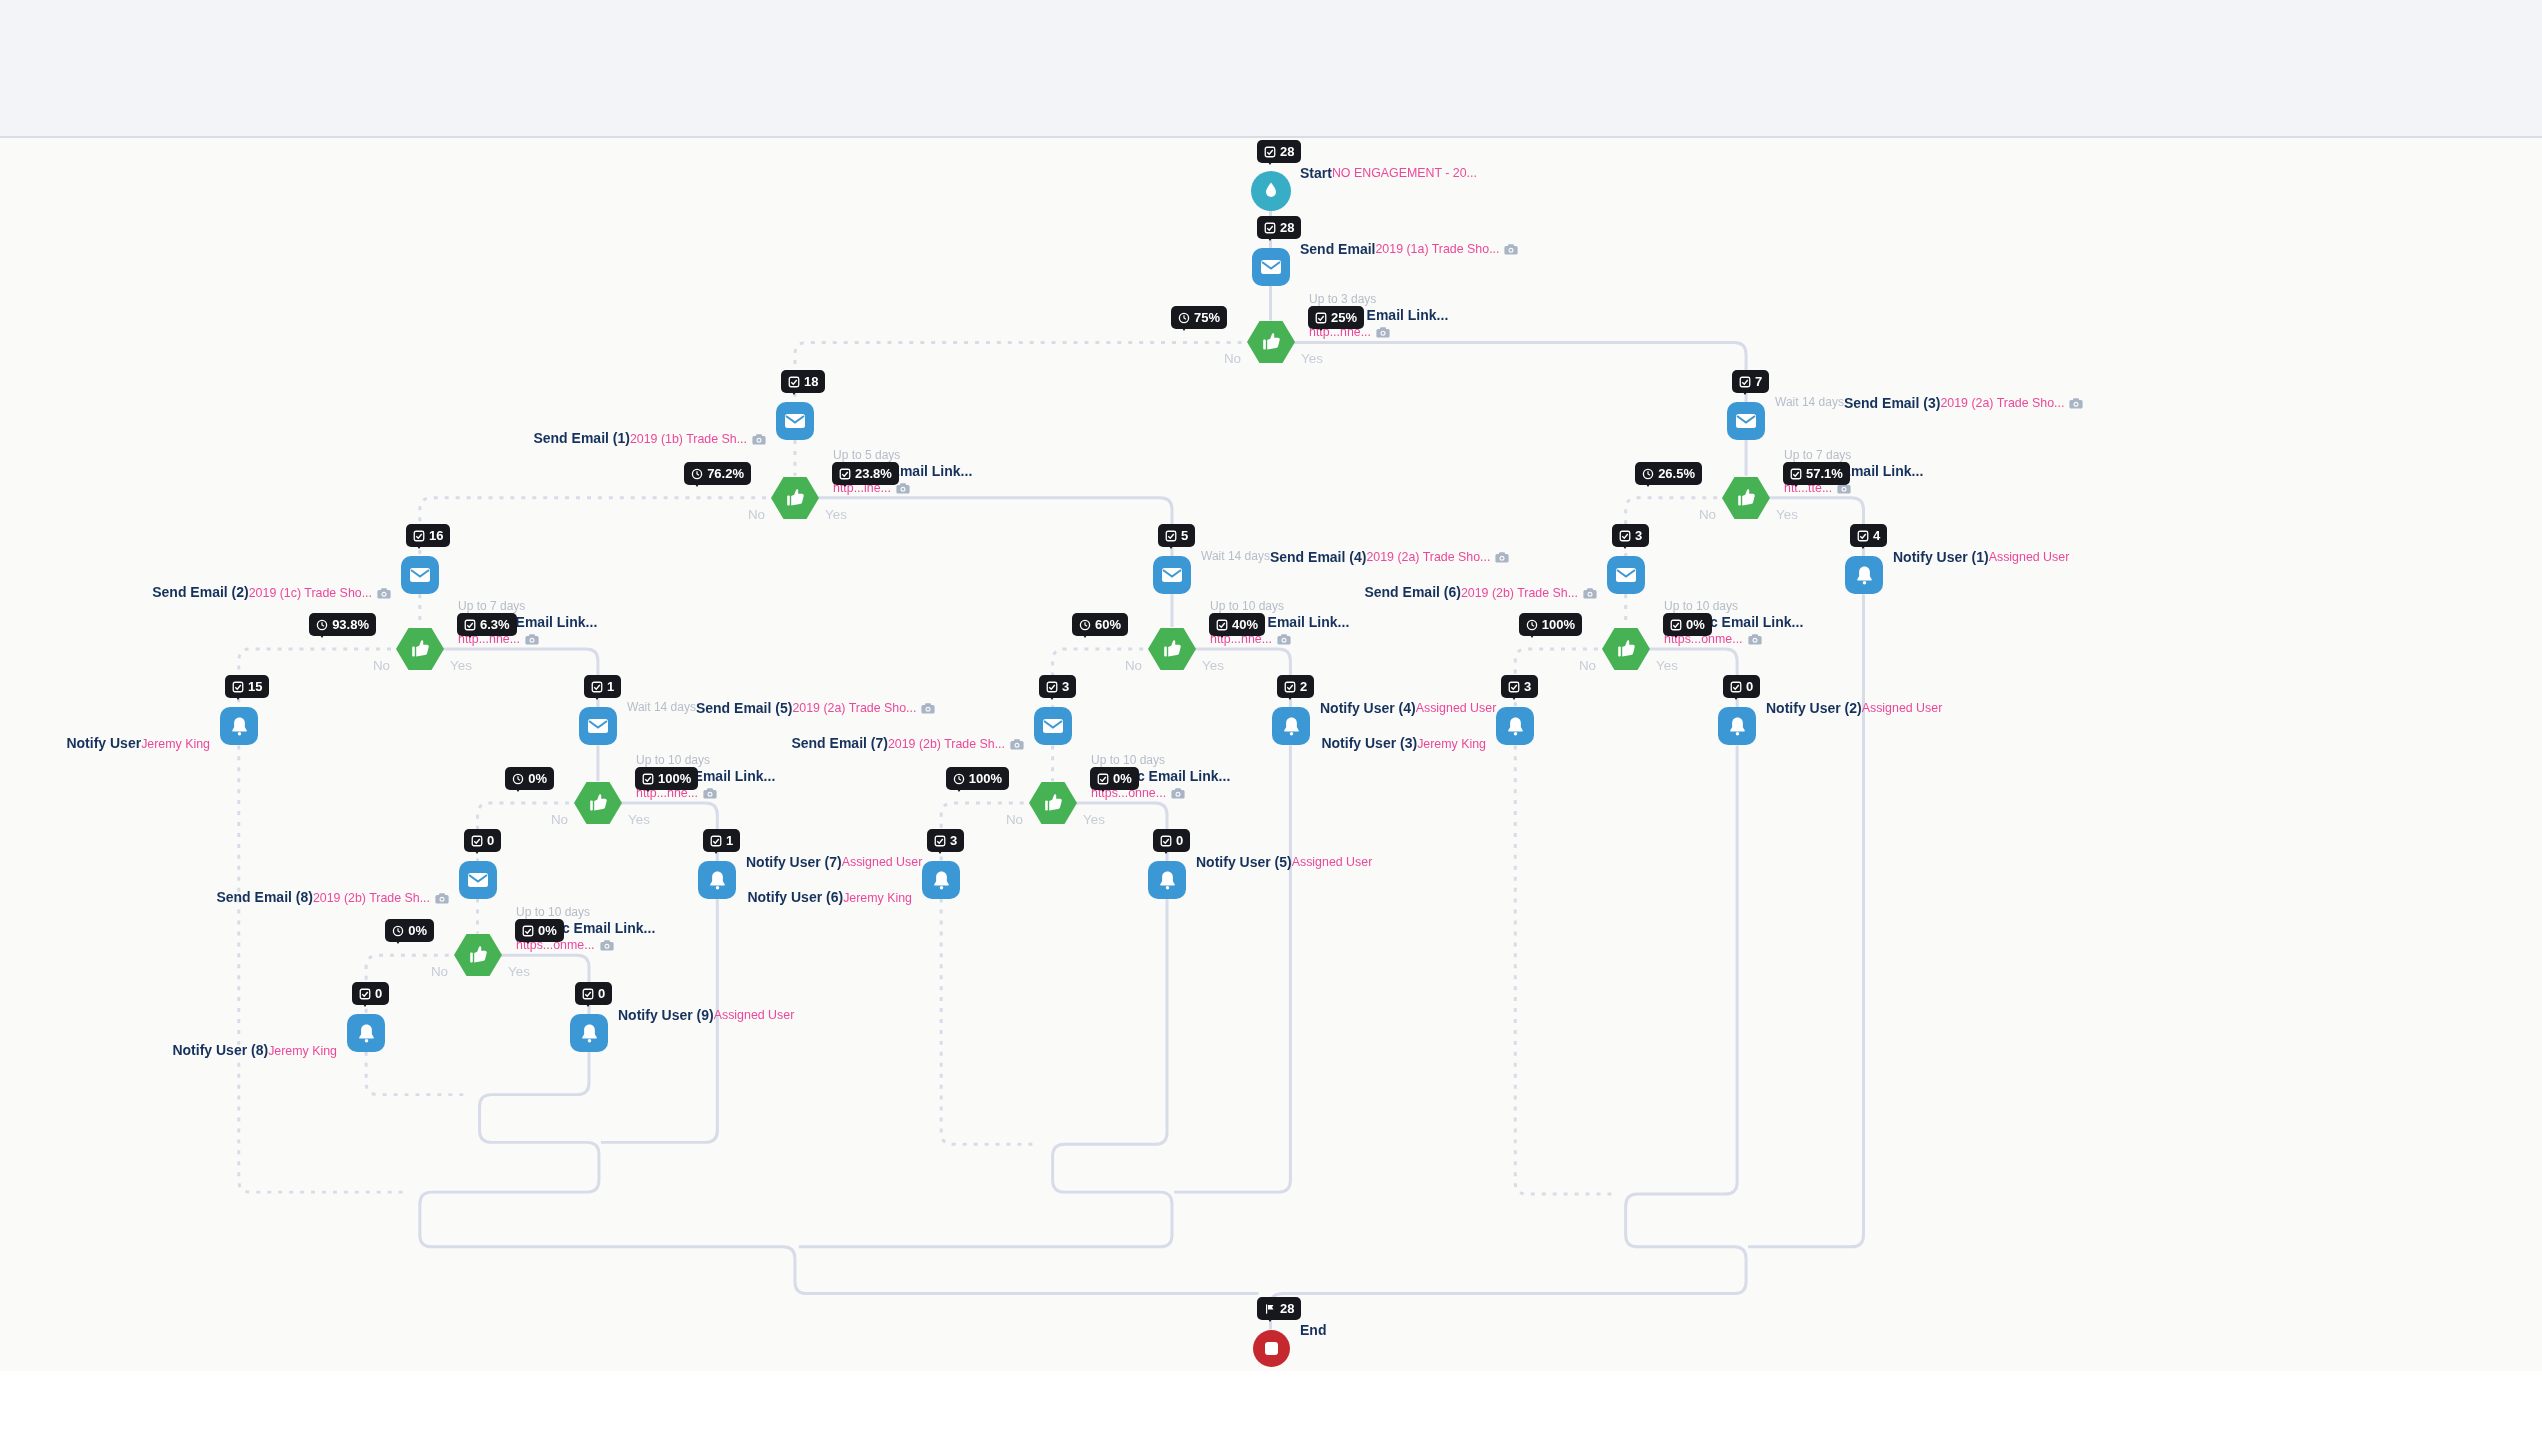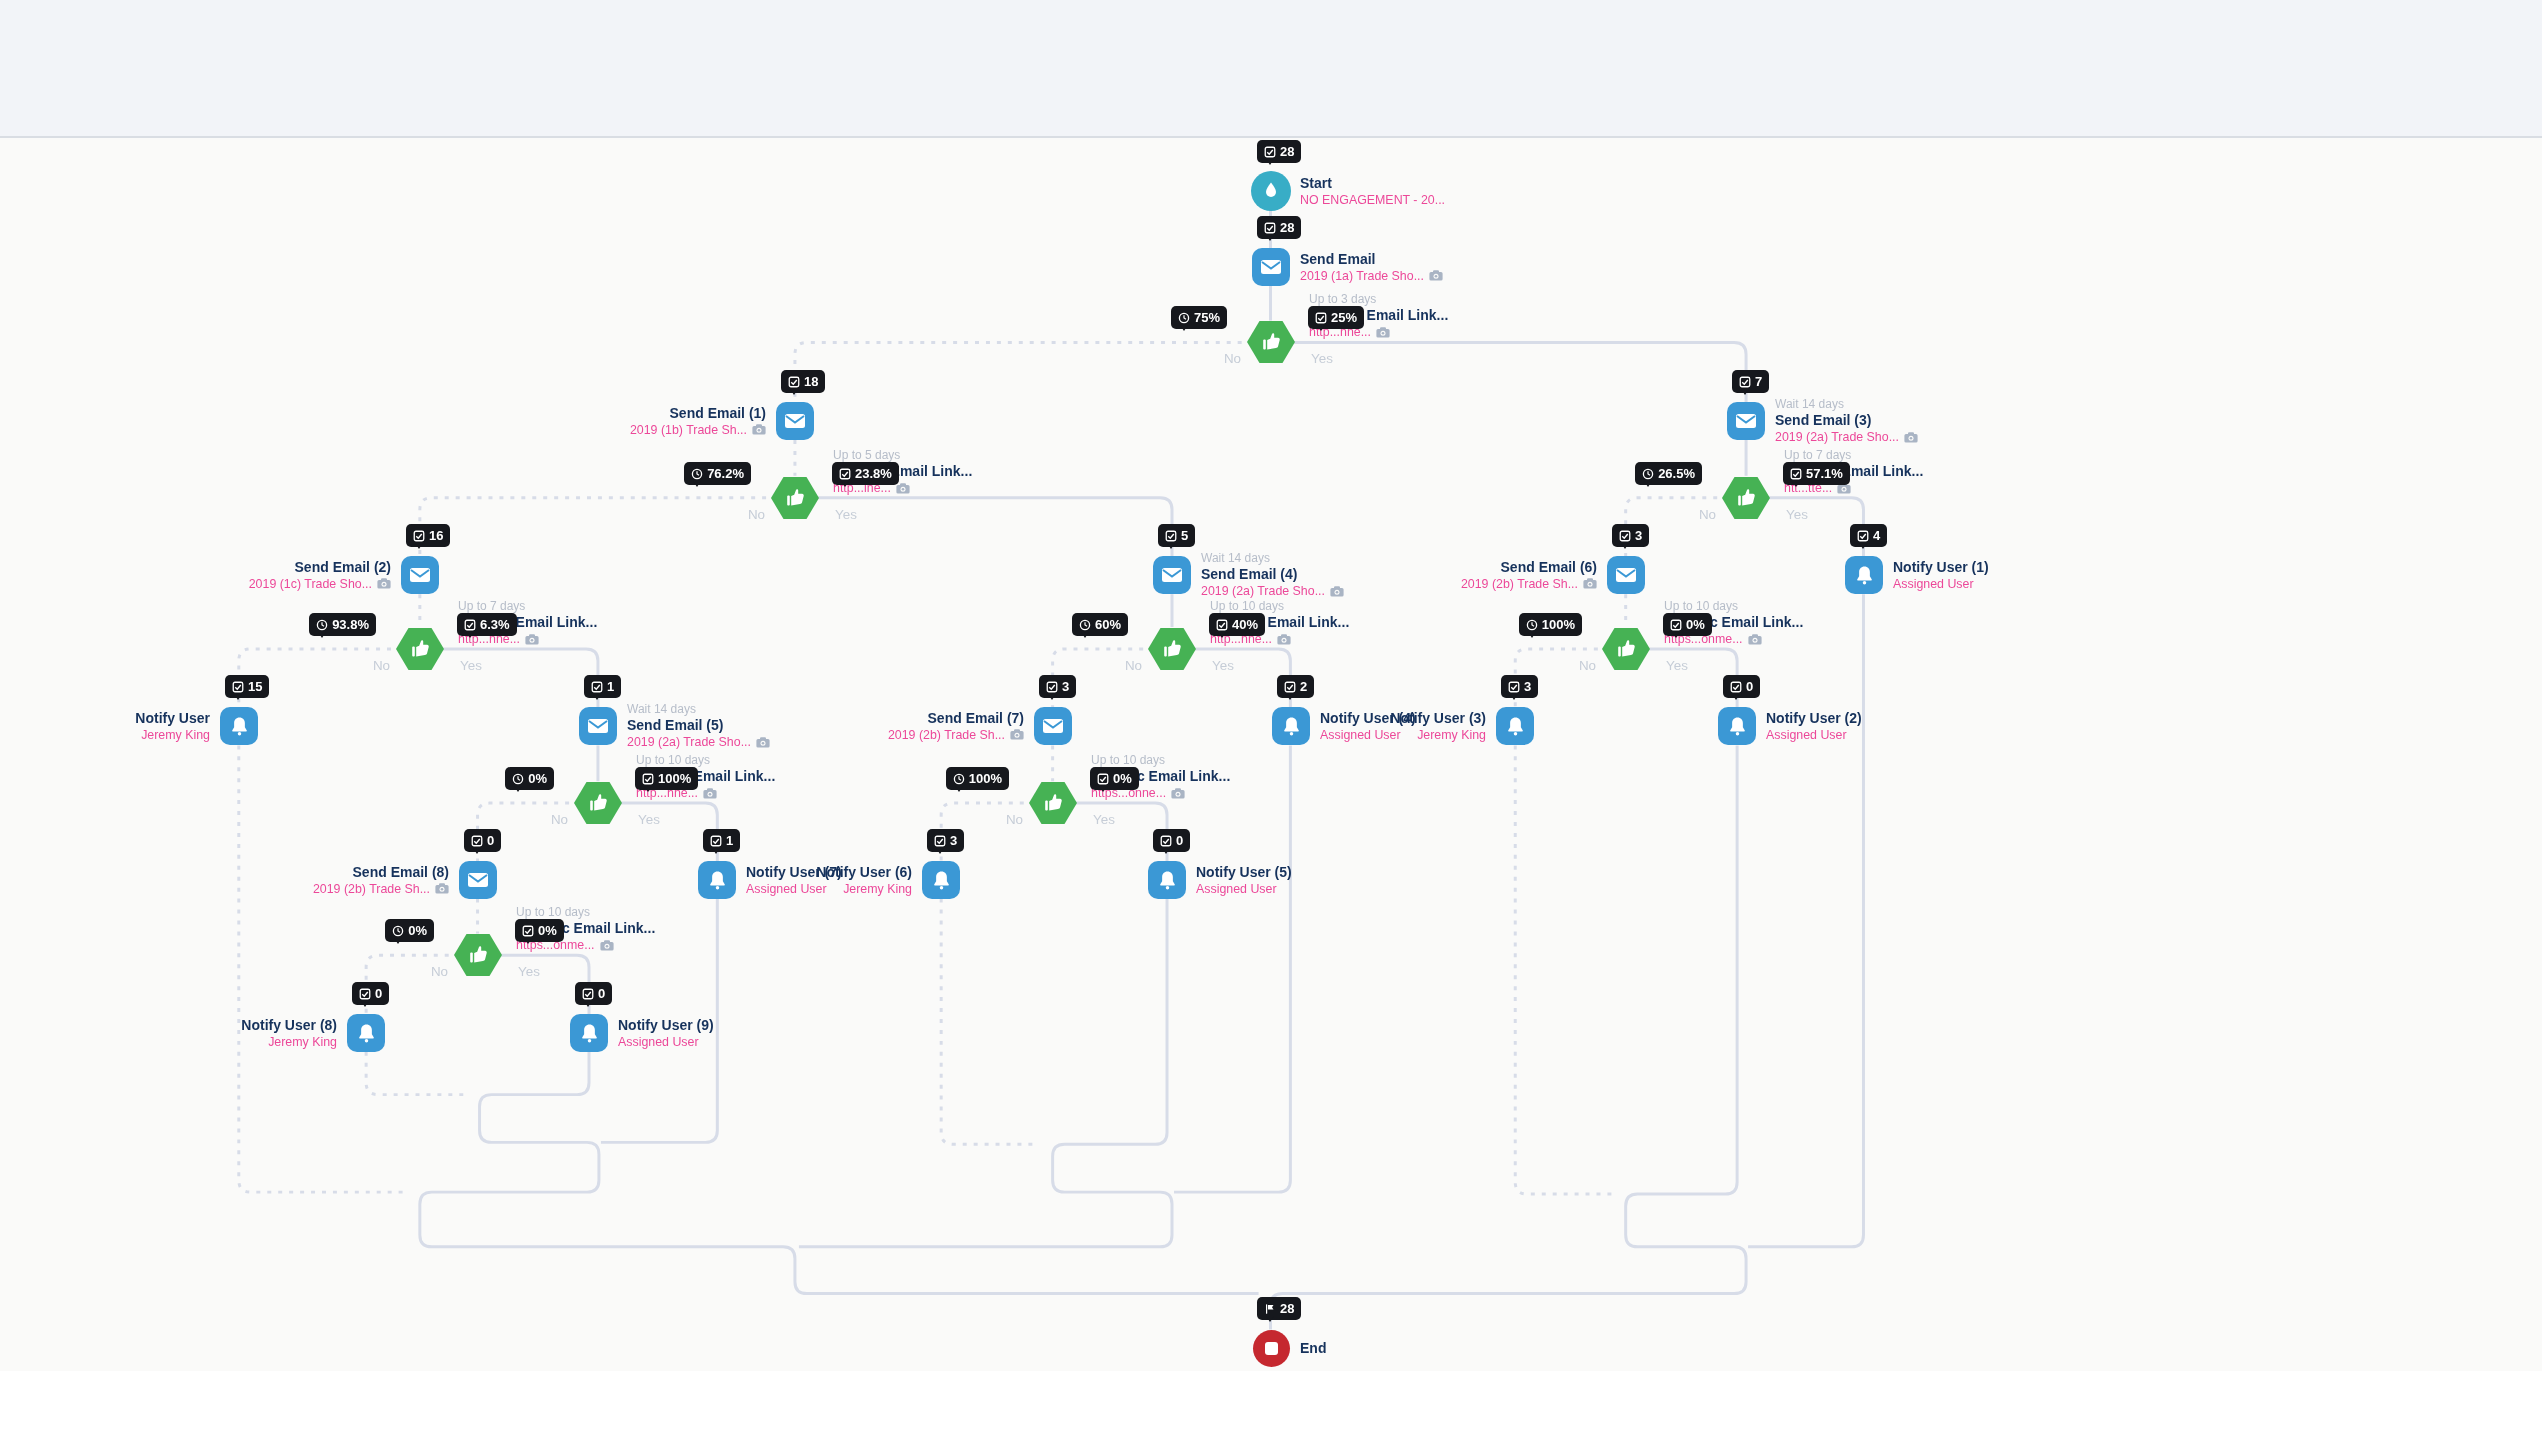--- a/index.html
+++ b/index.html
@@ -16,21 +16,21 @@
   .node,.dec{position:absolute;width:0;height:0;}
   .nicon{position:absolute;left:-19px;top:-19px;width:38px;height:38px;border-radius:10px;
          display:flex;align-items:center;justify-content:center;}
   .nicon.blue{background:#3b98d5;}
   .nicon.teal{background:#38adc6;border-radius:50%;width:40px;height:40px;left:-20px;top:-20px;}
   .nicon.red{background:#c5282f;border-radius:50%;width:37px;height:37px;left:-18px;top:-18px;}
   .stopSq{width:13px;height:13px;background:#ffffff;border-radius:3px;}
   .hex{position:absolute;left:-24px;top:-21px;width:48px;height:42px;background:#46b254;
        clip-path:polygon(26% 0,74% 0,100% 50%,74% 100%,26% 100%,0 50%);
        display:flex;align-items:center;justify-content:center;}
-  .nlabel{position:absolute;top:-26px;height:52px;display:flex;flex-direction:column;
+  .nlabel{position:absolute;top:-26px;height:52px;display:flex;flex-direction:row;
           justify-content:center;white-space:nowrap;}
   .nlabel.rgt{left:29px;align-items:flex-start;}
   .nlabel.lft{right:29px;align-items:flex-end;text-align:center;}
   .pre{font-size:12px;color:#b6bdc9;line-height:15px;}
   .pre:empty{display:none;}
   .t{font-size:14px;font-weight:700;color:#16325c;line-height:17px;}
   .s{font-size:12.4px;color:#ec4899;line-height:16px;display:flex;align-items:center;gap:5px;}
   .lft .s{flex-direction:row;}
   
   .cbadge,.pbadge{position:absolute;height:23px;background:#16181d;color:#fff;border-radius:5px;
@@ -40,21 +40,21 @@
           border:4px solid transparent;border-top:6px solid #16181d;}
   .cbadge{left:-14px;top:-51px;}
   .pbadge{top:-36px;}
   .pbadge.no{right:44px;}
   .pbadge.yes{left:37px;}
   .bico{width:12px;height:12px;}
   
   .dtext{position:absolute;left:38px;top:-50px;white-space:nowrap;z-index:2;}
   .nylbl{position:absolute;top:9px;font-size:13.4px;color:#c6cdd7;}
   .nylbl.no{right:30px;}
-  .nylbl.yes{left:40px;}
+  .nylbl.yes{left:30px;}
   .cam{width:14px;height:11px;flex:0 0 auto;}
   .node{z-index:4;} .dec{z-index:3;}
 </style>
 </head>
 <body>
 
 <svg width="0" height="0" style="position:absolute">
   <defs>
     <symbol id="i-mail" viewBox="0 0 24 24">
       <rect x="2" y="5" width="20" height="14" rx="2.5" fill="#ffffff"></rect>

